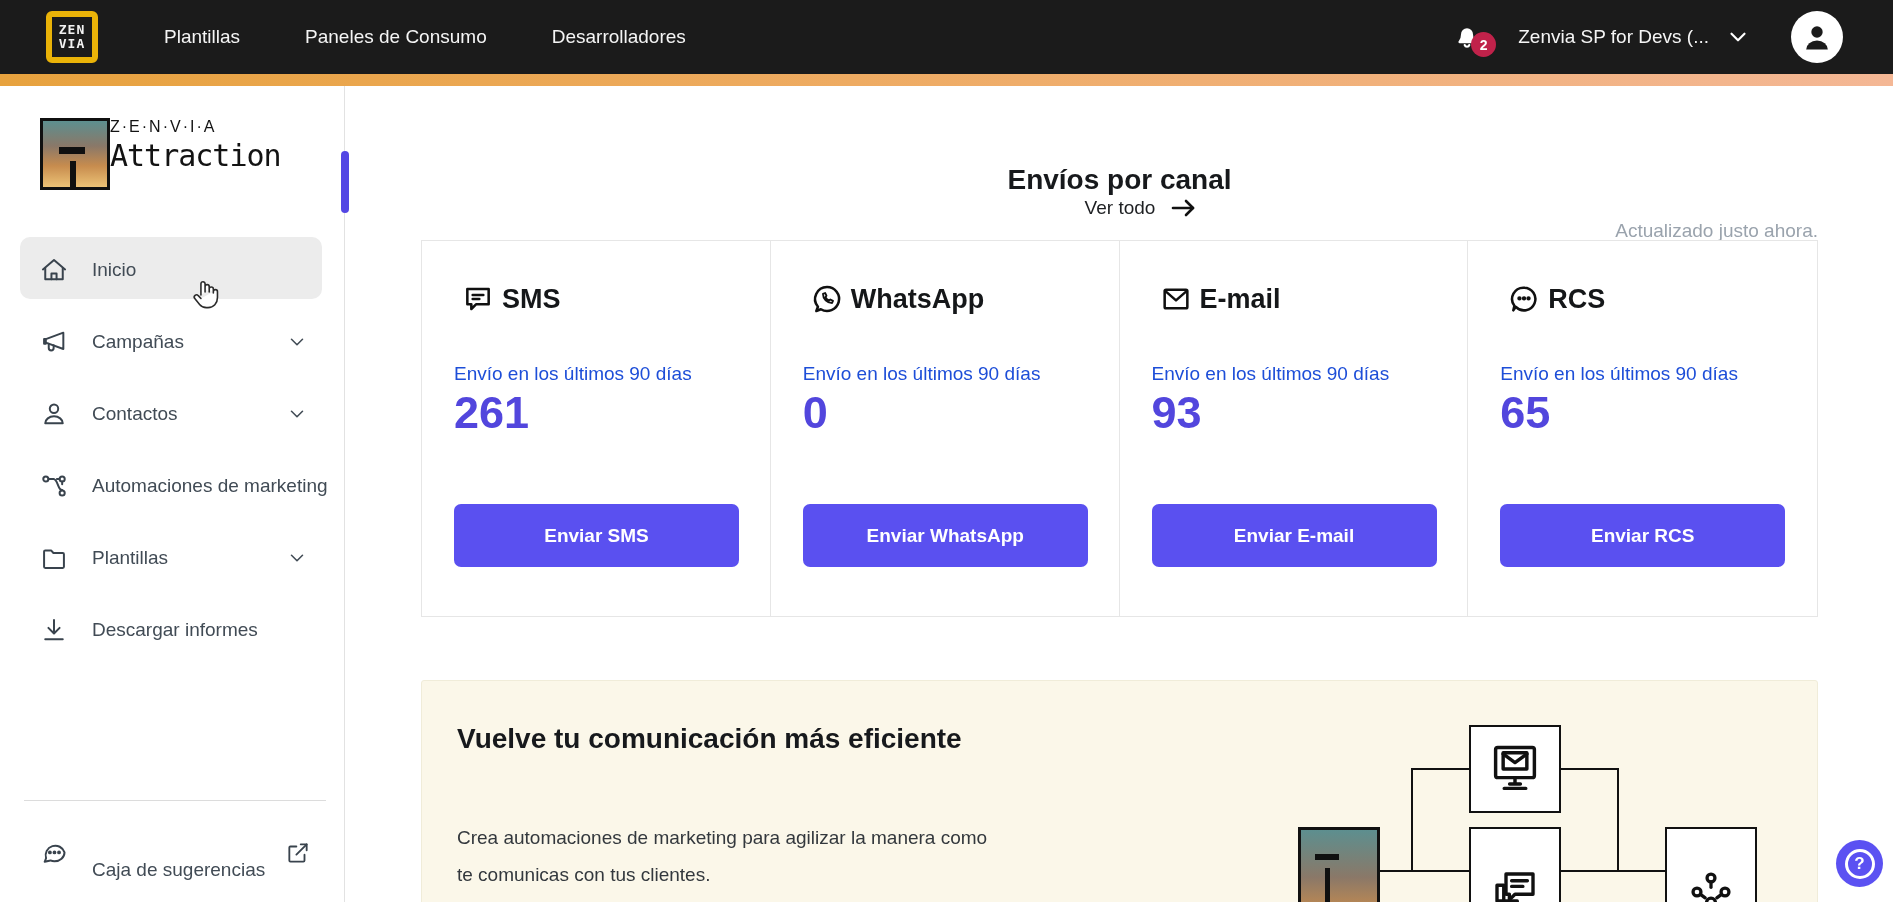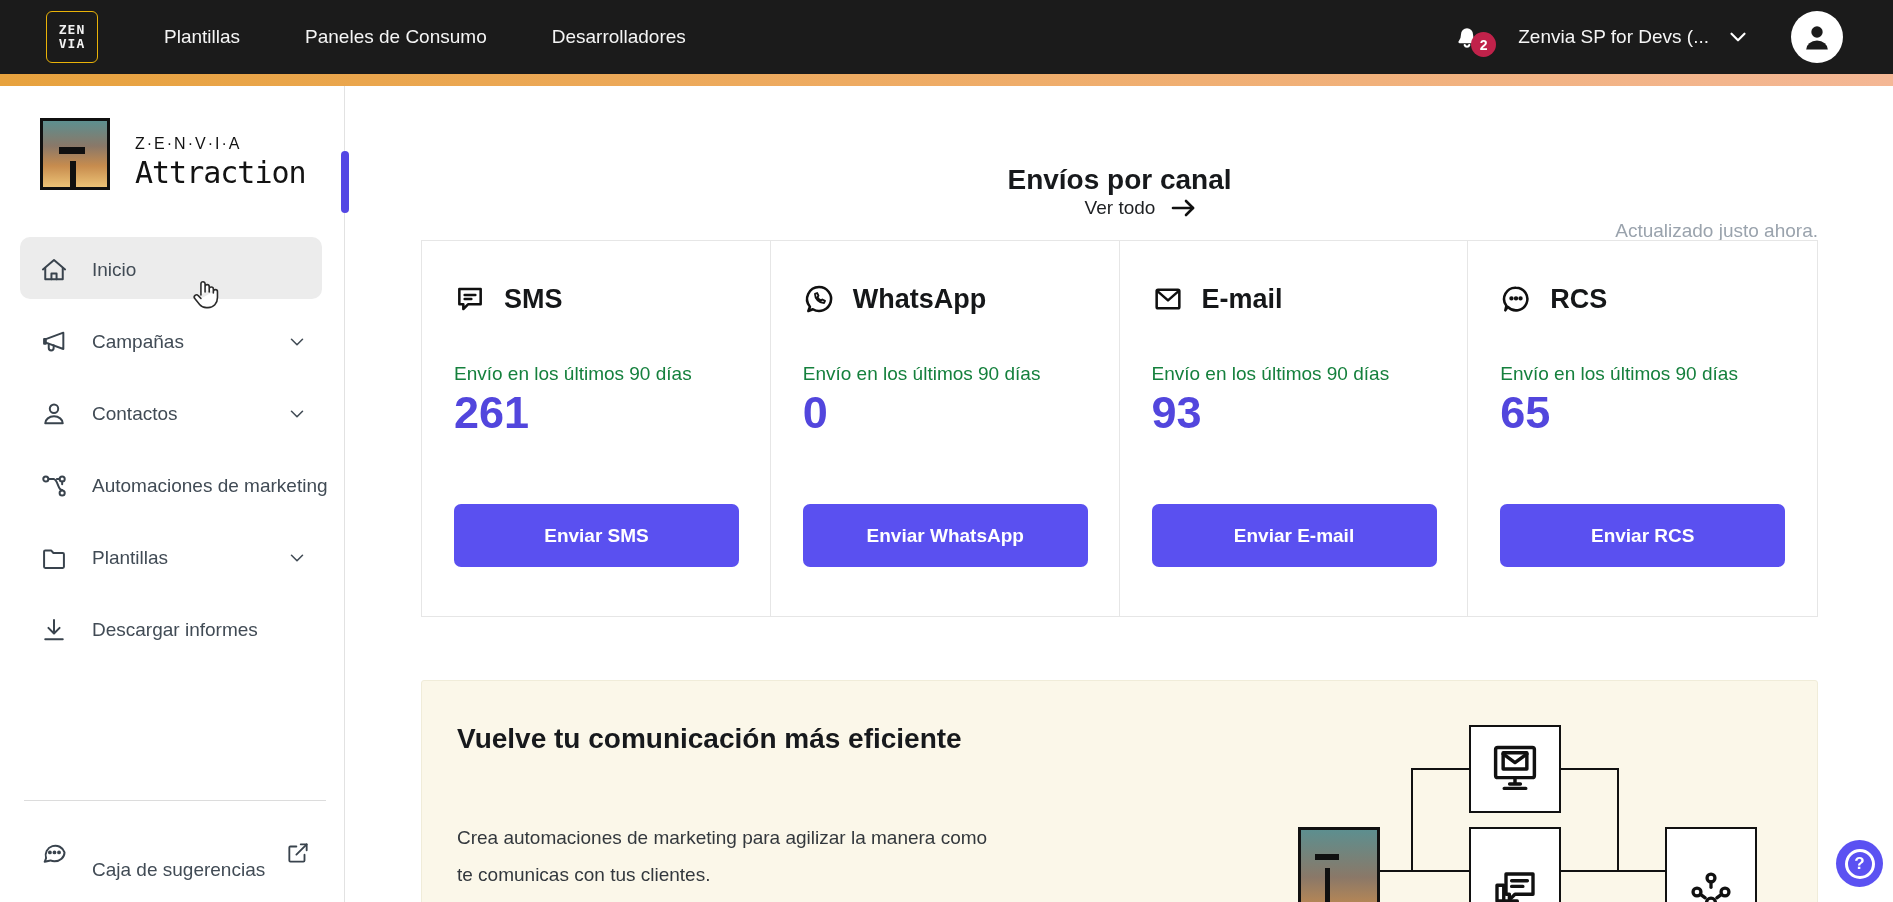--- a/index.html
+++ b/index.html
@@ -9,21 +9,21 @@
     font-family:"Liberation Sans", sans-serif; color:#25282b;
   }
   svg { display:block; }
 
   
   .navbar {
     position:absolute; top:0; left:0; width:1893px; height:74px;
     background:#1b1b1b; display:flex; align-items:center; z-index:5;
   }
   .nav-logo {
-    width:52px; height:52px; margin-left:46px; border:1px solid #eab308;
+    width:52px; height:52px; margin-left:46px; border:6px solid #eab308;
     border-radius:6px; display:flex; flex-direction:column; align-items:center;
     justify-content:center; color:#f2f2f2; font-family:"DejaVu Sans Mono", monospace;
     font-size:13px; font-weight:bold; line-height:14px; letter-spacing:1px; cursor:pointer;
   }
   .nav-menu { display:flex; gap:65px; margin-left:66px; }
   .nav-menu-item { color:#f5f5f5; font-size:19px; font-weight:500; cursor:pointer; }
   .nav-right { margin-left:auto; display:flex; align-items:center; padding-right:50px; }
   .bell-wrap { position:relative; margin-right:36px; cursor:pointer; }
   .bell-badge {
     position:absolute; right:-14px; top:10px; min-width:25px; height:25px;
@@ -41,21 +41,21 @@
   .gradient-bar {
     position:absolute; top:74px; left:0; width:1893px; height:12px;
     background:linear-gradient(90deg,#e7a23e 0%, #eeab62 45%, #f4b795 100%); z-index:4;
   }
 
   
   .sidebar {
     position:absolute; top:86px; left:0; width:345px; height:816px;
     background:#fff; border-right:1px solid #e2e2e2; z-index:3;
   }
-  .brand { position:absolute; top:32px; left:40px; display:flex; align-items:flex-end; gap:25px; cursor:pointer; }
+  .brand { position:absolute; top:32px; left:40px; display:flex; align-items:flex-start; gap:0; cursor:pointer; }
   .brand-thumb {
     width:70px; height:72px; border:3px solid #101010; position:relative; overflow:hidden;
     background:linear-gradient(180deg,#5d8f8f 0%, #8a7868 38%, #c78c4e 68%, #ecc276 100%);
   }
   .brand-thumb::before { content:""; position:absolute; left:16px; top:26px; width:26px; height:7px; background:#101010; }
   .brand-thumb::after  { content:""; position:absolute; left:27px; top:40px; width:6px;  height:32px; background:#101010; }
   .brand-line1 { font-size:16px; letter-spacing:2px; color:#131313; font-weight:500; margin-bottom:2px; }
   .brand-line2 { font-family:"DejaVu Sans Mono", monospace; font-size:30px; color:#131313; letter-spacing:-1px; }
 
   .side-list { position:absolute; top:151px; left:0; width:345px; }
@@ -89,24 +89,24 @@
   .see-all { display:flex; align-items:center; gap:14px; margin-left:45px; cursor:pointer; }
   .see-all-label { font-size:19px; color:#1d1f22; }
   .updated { margin-left:auto; font-size:19px; color:#9aa3ad; }
 
   .cards {
     position:absolute; top:154px; left:75px; width:1397px; height:377px;
     border:1px solid #e6e6e6; display:grid; grid-template-columns:repeat(4,1fr); background:#fff;
   }
   .card { position:relative; border-right:1px solid #e6e6e6; }
   .card:last-child { border-right:none; }
-  .card-head { position:absolute; top:42px; left:32px; display:flex; align-items:center; gap:18px; }
+  .card-head { position:absolute; top:42px; left:40px; display:flex; align-items:center; gap:8px; }
   .card-head .c-icon { width:32px; height:32px; color:#101010; }
   .card-title { font-size:27px; font-weight:bold; color:#151719; }
-  .card-period { position:absolute; top:122px; left:32px; font-size:19px; color:#15803d; }
+  .card-period { position:absolute; top:122px; left:32px; font-size:19px; color:#1d4ed8; }
   .card-num { position:absolute; top:146px; left:32px; font-size:45px; font-weight:bold; color:#5246dd; }
   .card-btn {
     position:absolute; top:263px; left:32px; width:285px; height:63px;
     background:#5a50f0; border:none; border-radius:7px; color:#fff;
     font-family:"Liberation Sans", sans-serif; font-size:19px; font-weight:bold; cursor:pointer;
   }
 
   .banner {
     position:absolute; top:594px; left:75px; width:1397px; height:310px;
     background:#fbf7e9; border:1px solid #f0ecd9; border-radius:3px; overflow:hidden;

